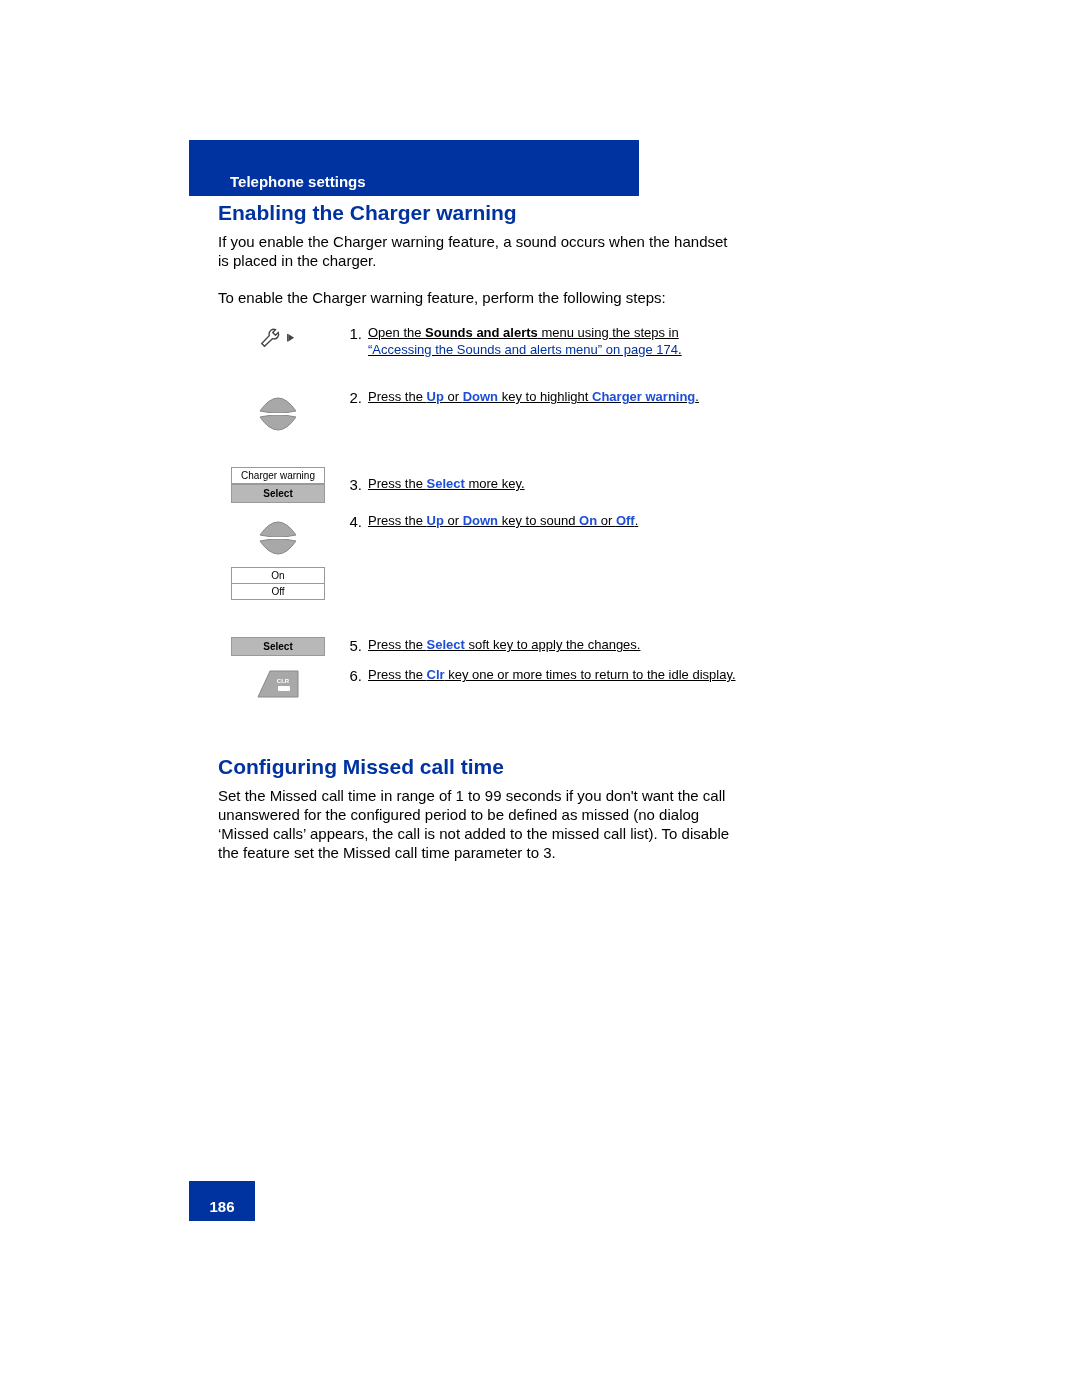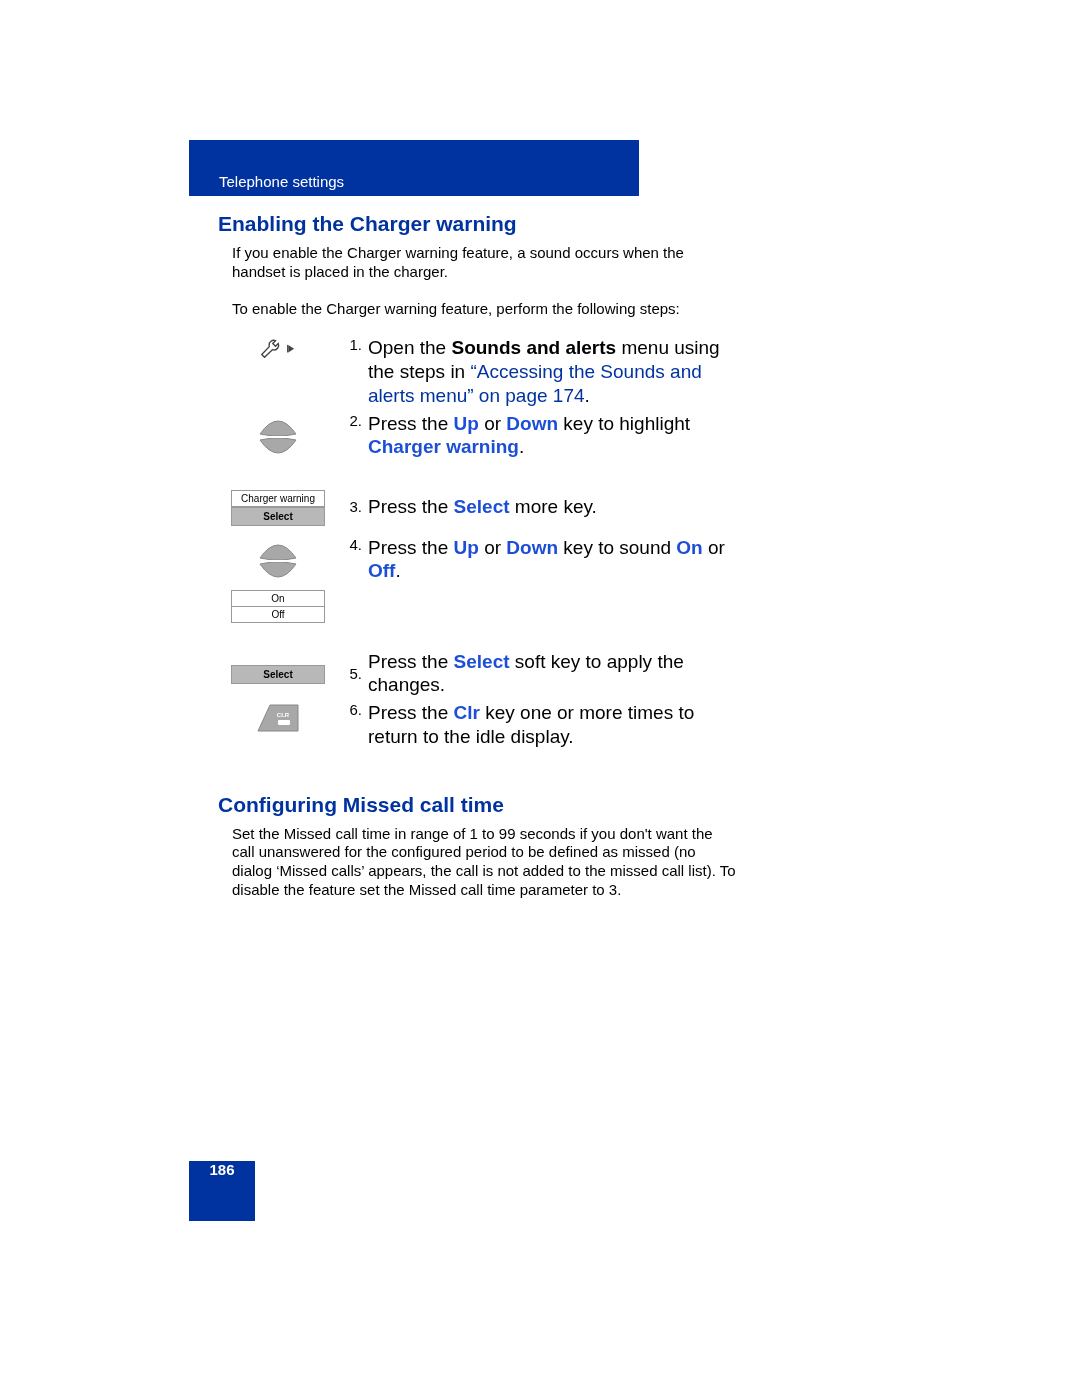--- a/index.html
+++ b/index.html
@@ -18,44 +18,44 @@
     background: #fff;
   }
   .header-bar {
     position: absolute;
     left: 189px;
     top: 140px;
     width: 450px;
     height: 56px;
     background: #0033a0;
     color: #fff;
-    font-weight: normal;
+    font-weight: bold;
     font-size: 15px;
     display: flex;
     align-items: flex-end;
-    padding-left: 30px;
+    padding-left: 41px;
     padding-bottom: 6px;
     box-sizing: border-box;
   }
   .content {
     position: absolute;
     left: 218px;
-    top: 212px;
+    top: 201px;
     width: 520px;
   }
   h2.blue {
     color: #0033a0;
     font-size: 21px;
     font-weight: bold;
     margin: 0 0 8px 0;
   }
   p.body {
     font-size: 15px;
     line-height: 1.25;
-    margin: 0 0 18px 14px;
+    margin: 0 0 18px 0;
   }
   .steps-table {
     display: flex;
     flex-direction: column;
     gap: 0;
   }
   .step-row {
     display: flex;
     align-items: flex-start;
     margin-bottom: 4px;
@@ -70,22 +70,23 @@
   }
   .num-col {
     width: 24px;
     flex: none;
     text-align: right;
     padding-right: 6px;
     font-size: 15px;
   }
   .text-col {
     flex: 1;
-    font-size: 19px;
+    font-size: 13px;
     line-height: 1.25;
+    text-decoration: underline;
   }
   .bold { font-weight: bold; }
   .blue-text { color: #1d4ed8; font-weight: bold; }
   .blue-link { color: #0033a0; }
 
   
   .wrench-note {
     display: flex;
     gap: 2px;
     align-items: center;
@@ -130,26 +131,27 @@
   .clr-key {
     width: 44px;
     height: 30px;
   }
 
   .footer-bar {
     position: absolute;
     left: 189px;
     bottom: 176px;
     width: 66px;
-    height: 60px;
+    height: 40px;
     background: #0033a0;
     color: #fff;
     font-weight: bold;
     font-size: 15px;
     display: flex;
+    align-items: flex-end;
     justify-content: center;
     padding-bottom: 6px;
     box-sizing: border-box;
   }
 </style>
 </head>
 <body>
 
 <div class="page">
 

